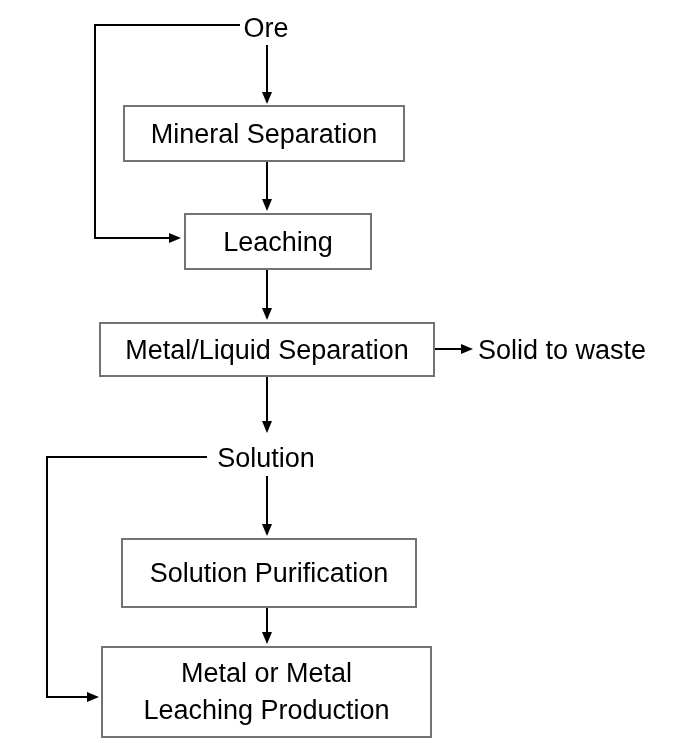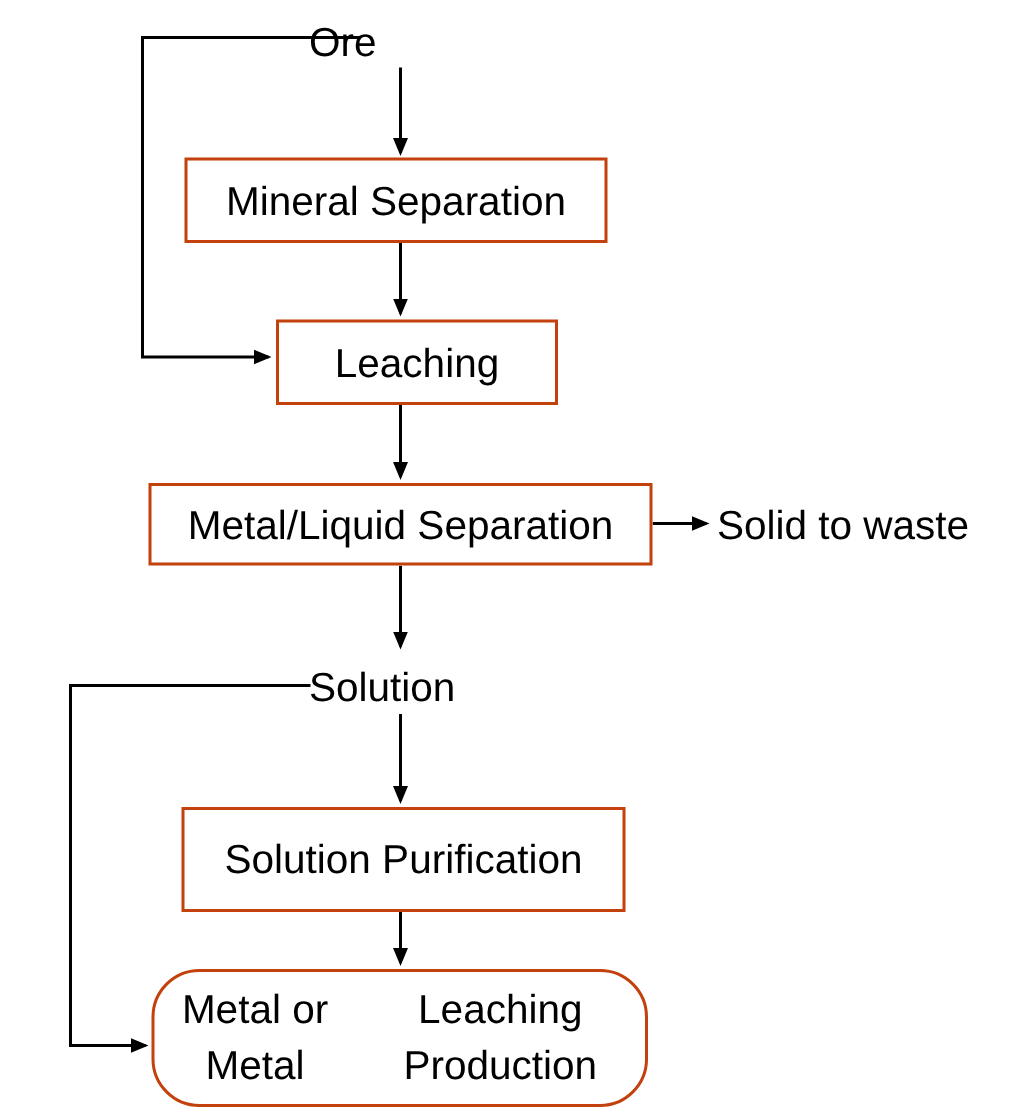--- a/index.html
+++ b/index.html
@@ -19,41 +19,40 @@
   .connector-layer {
     position: absolute;
     left: 0;
     top: 0;
     width: 686px;
     height: 743px;
   }
   .node-box {
     position: absolute;
     box-sizing: border-box;
-    border: 2px solid #c2410c;
+    border: 2px solid #737373;
     background: #ffffff;
     display: flex;
     align-items: center;
     justify-content: center;
     text-align: center;
     font-size: 27px;
     line-height: 34px;
     white-space: nowrap;
   }
   .node-box.multiline {
-    flex-direction: row;
+    flex-direction: column;
     white-space: normal;
     line-height: 37px;
-    border-radius: 32px;
   }
   .flow-label {
     position: absolute;
     font-size: 27px;
     line-height: 30px;
-    text-align: left;
+    text-align: center;
     white-space: nowrap;
   }
   .flow-label.left-align { text-align: left; }
 
   
   .box-mineral      { left: 123px; top: 105px; width: 282px; height: 57px; }
   .box-leaching     { left: 184px; top: 213px; width: 188px; height: 57px; }
   .box-solidliquid  { left:  99px; top: 322px; width: 336px; height: 55px; }
   .box-purification { left: 121px; top: 538px; width: 296px; height: 70px; }
   .box-metal        { left: 101px; top: 646px; width: 331px; height: 92px; }

